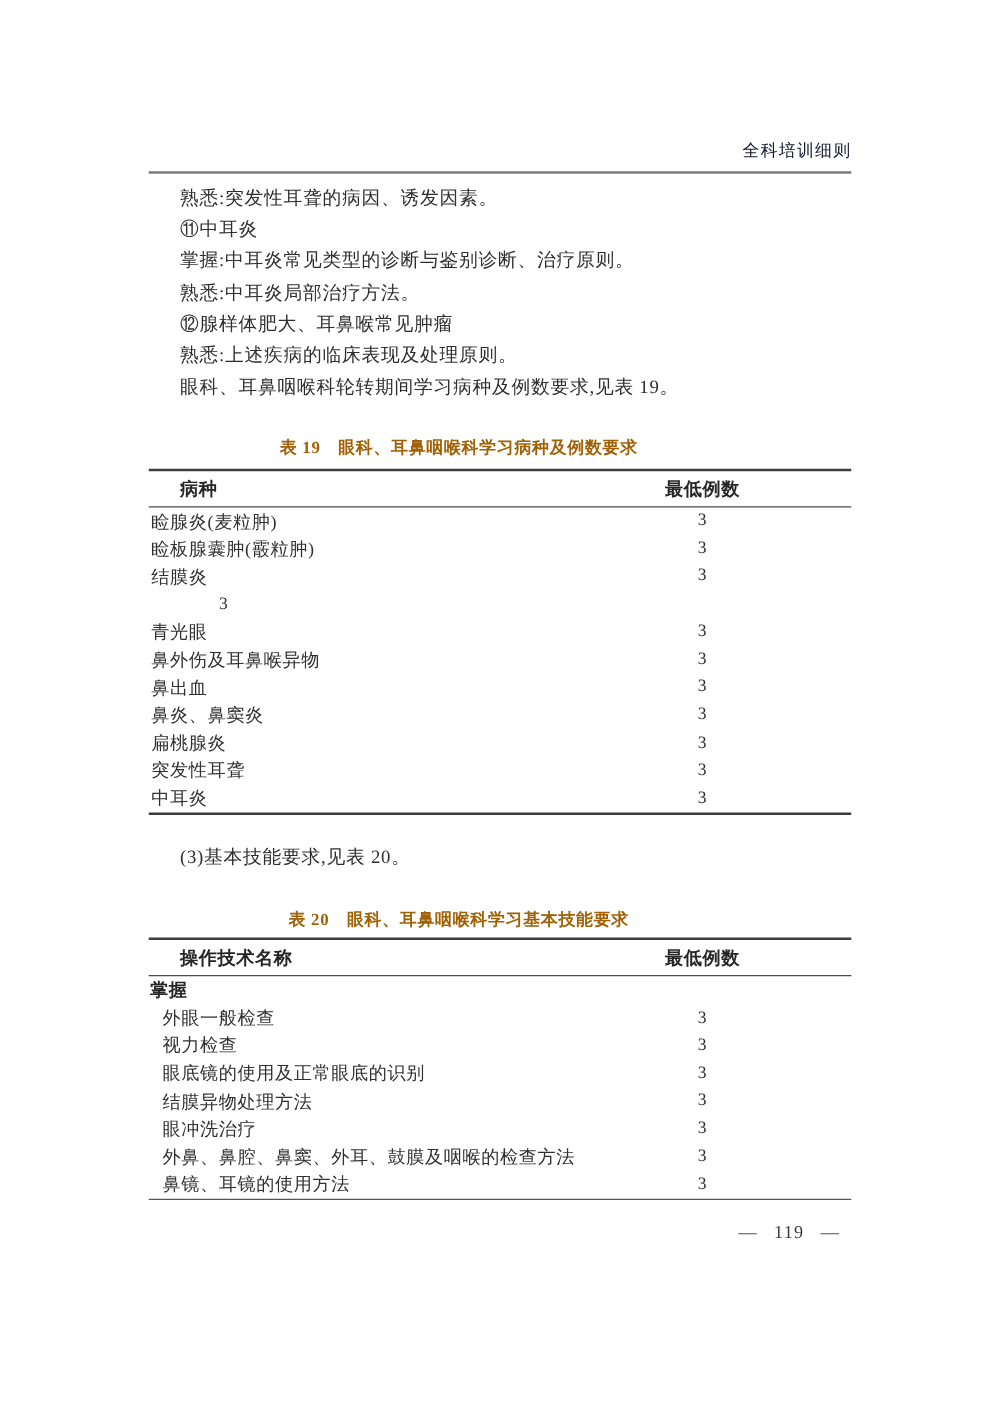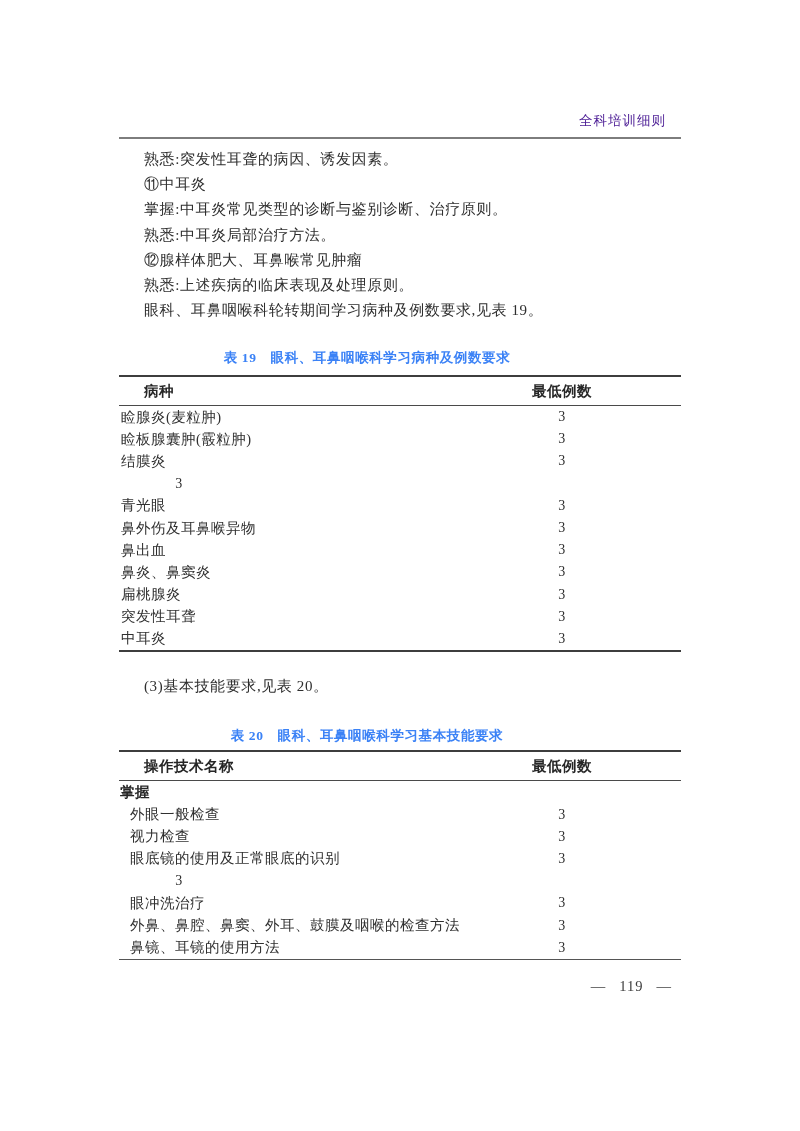--- a/index.html
+++ b/index.html
@@ -6,42 +6,42 @@
   .page{
     position:relative;
     width:800px;height:1131px;
     background:#ffffff;
     font-family:"Liberation Serif","DejaVu Serif",serif;
     color:#2e2e2e;
     overflow:hidden;
   }
   
   .running-head{
-    position:absolute;top:112px;right:134px;
-    font-size:13.5px;letter-spacing:1px;color:#4c1d95;
+    position:absolute;top:112px;right:119px;
+    font-size:13.5px;letter-spacing:1px;color:#0f172a;
   }
   .header-rule{
     position:absolute;top:137px;left:119px;width:562px;height:2px;
     background:#7d7d7d;
   }
   
   .body-paragraphs{
     position:absolute;top:147px;left:119px;width:562px;
   }
   .body-line{
     height:25.2px;line-height:25.2px;
     padding-left:25px;
     font-size:15px;letter-spacing:0.6px;
     white-space:nowrap;color:#2e2e2e;
   }
   
   .table-caption{
     position:absolute;left:119px;width:562px;
     text-align:center;padding-right:66px;box-sizing:border-box;
-    font-size:13.5px;font-weight:bold;letter-spacing:0.6px;color:#3b82f6;
+    font-size:13.5px;font-weight:bold;letter-spacing:0.6px;color:#a16207;
   }
   .caption-19{top:349px;}
   .caption-20{top:727px;}
   .caption-gap{display:inline-block;width:14px;}
   
   .dtable{
     position:absolute;left:119px;width:562px;box-sizing:border-box;
     font-size:14.5px;letter-spacing:0.5px;
   }
   .t19{top:375px;border-top:2px solid #3d3d3d;border-bottom:2px solid #3d3d3d;}
@@ -167,20 +167,21 @@
         </div>
         <div class="trow">
           <span class="tname">视力检查</span>
           <span class="tval">3</span>
         </div>
         <div class="trow">
           <span class="tname">眼底镜的使用及正常眼底的识别</span>
           <span class="tval">3</span>
         </div>
         <div class="trow">
+          <span class="tname">结膜异物处理方法</span>
           <span class="tval">3</span>
         </div>
         <div class="trow">
           <span class="tname">眼冲洗治疗</span>
           <span class="tval">3</span>
         </div>
         <div class="trow">
           <span class="tname">外鼻、鼻腔、鼻窦、外耳、鼓膜及咽喉的检查方法</span>
           <span class="tval">3</span>
         </div>

